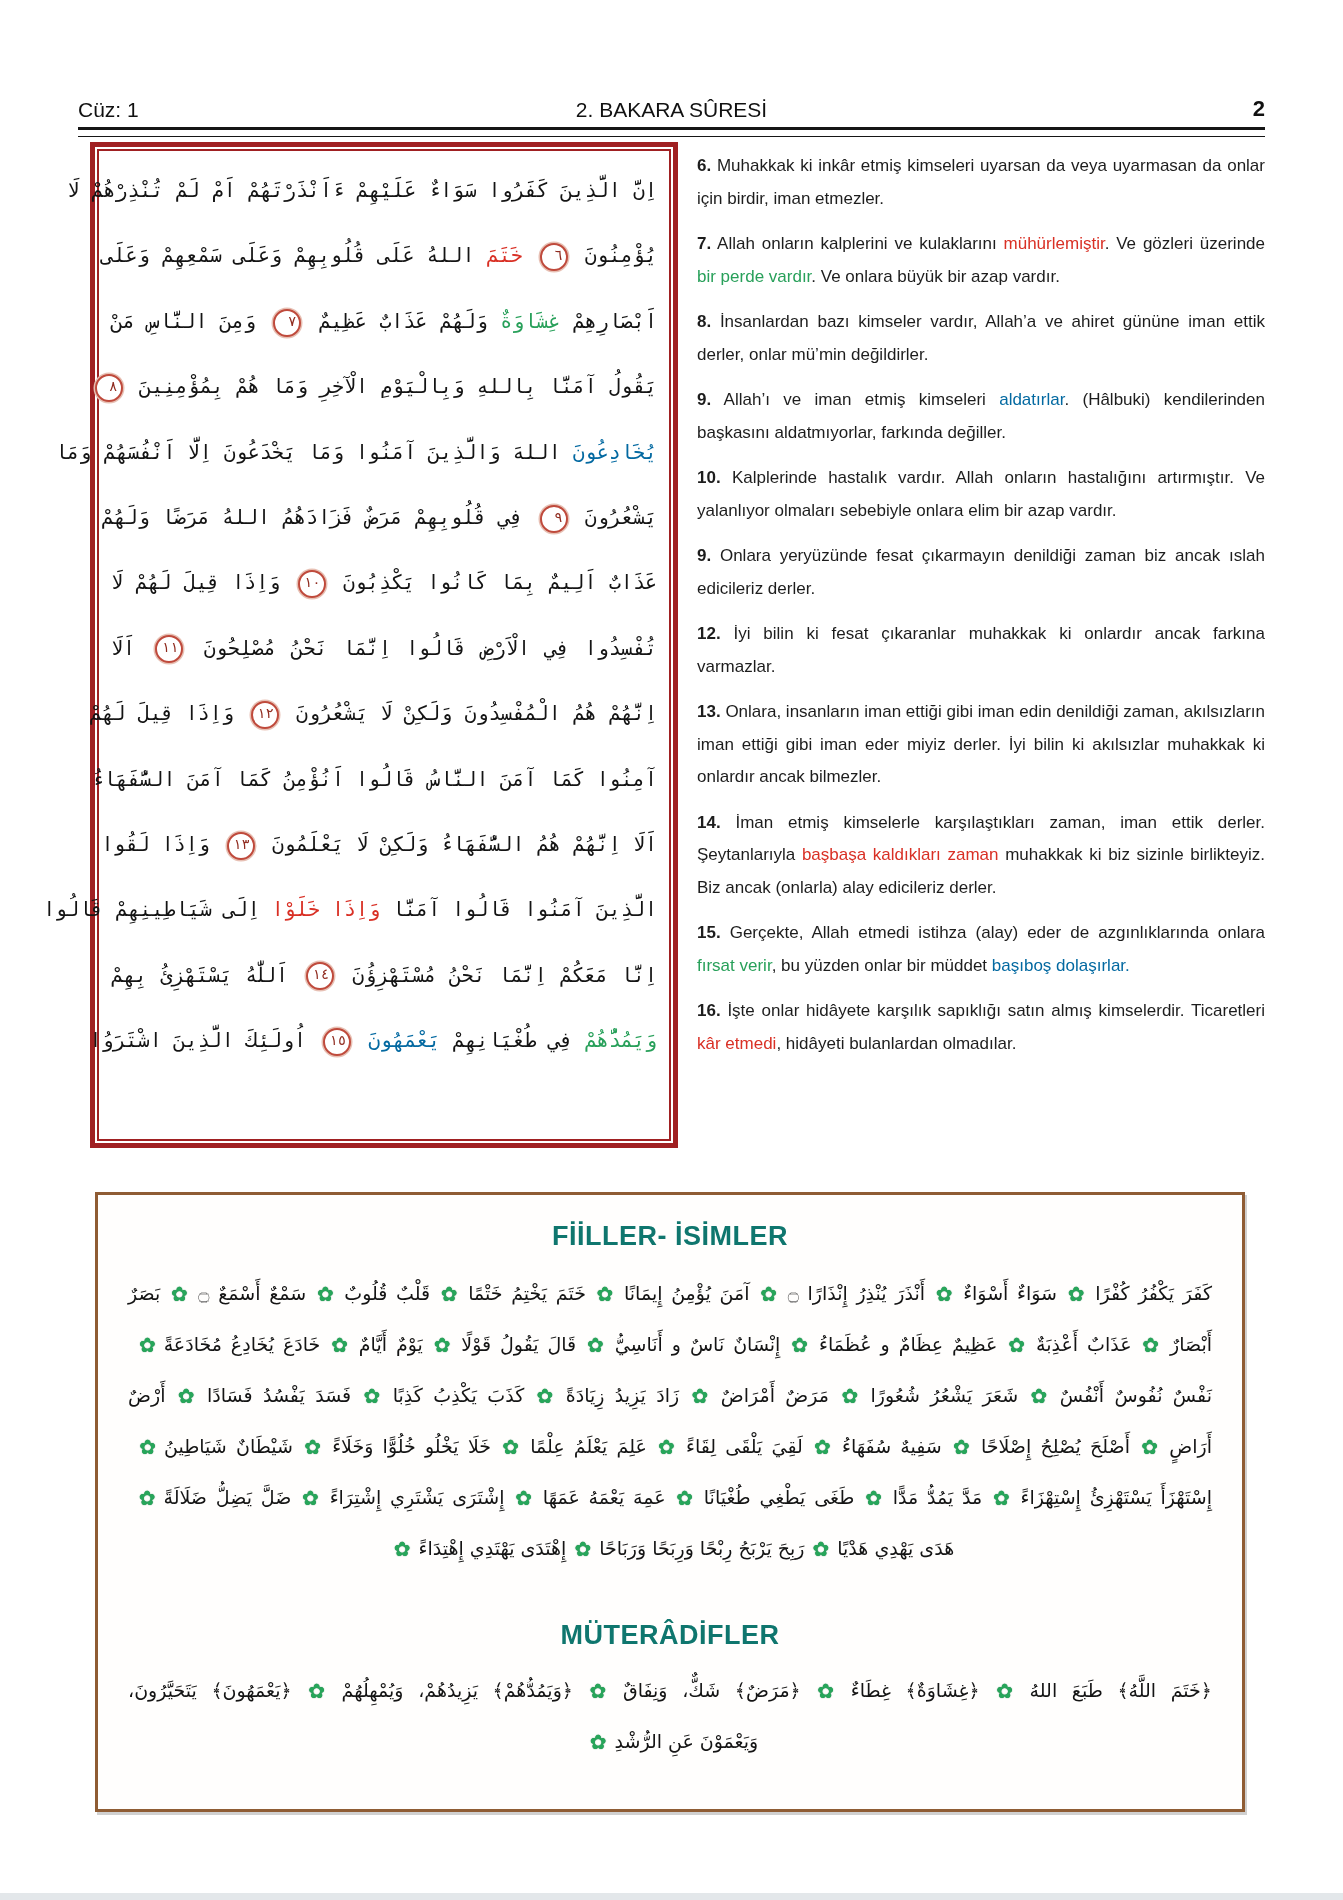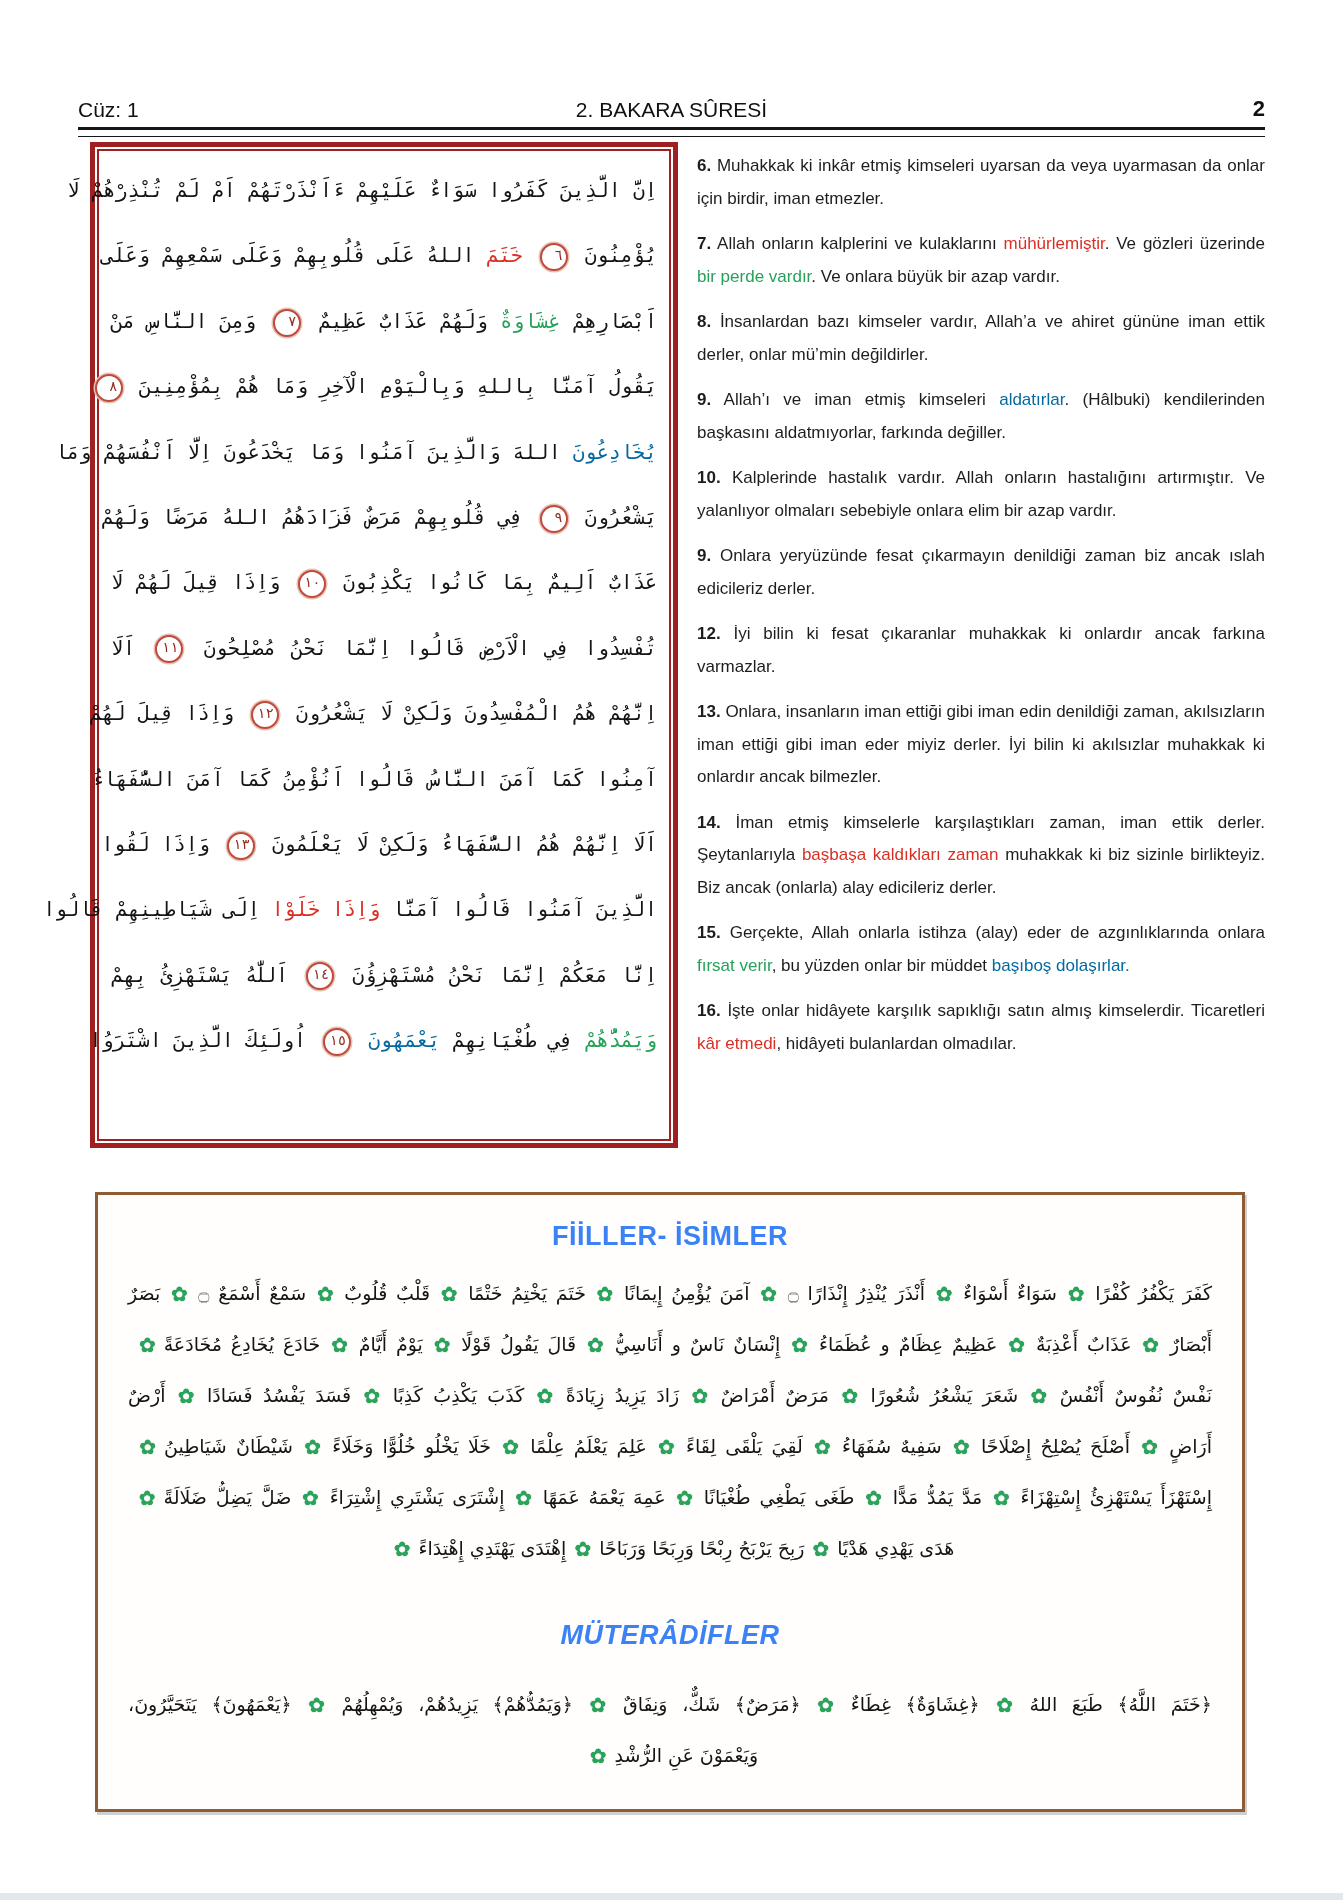--- a/index.html
+++ b/index.html
@@ -34,23 +34,23 @@
   
   .translation{position:absolute;left:697px;top:146px;width:568px;height:1040px;overflow:hidden;}
   .translation p{margin:4px 0 13px 0;font-size:17px;line-height:32.5px;text-align:justify;color:#1d1d1d;}
   .vnum{font-weight:bold;}
 
   
   .vocab-box{position:absolute;left:95px;top:1192px;width:1150px;height:620px;
              box-sizing:border-box;border:3px solid #8f5c34;background:#fffefd;
              box-shadow:2px 3px 0 rgba(120,120,120,.35);overflow:hidden;}
   .vtitle{margin:0;padding:0;text-align:center;font-size:27px;font-weight:bold;
-          color:#3b82f6;letter-spacing:.5px;}
+          color:#0f766e;letter-spacing:.5px;}
   .vtitle.first{margin-top:26px;margin-bottom:16px;}
-  .vtitle.second{margin-top:46px;margin-bottom:28px;font-style:italic;}
+  .vtitle.second{margin-top:46px;margin-bottom:14px;}
   .vlines{margin:0 30px;}
   .vline{direction:rtl;text-align:justify;text-align-last:justify;
          font-family:"DejaVu Sans",sans-serif;font-size:19px;color:#141414;
          line-height:51px;height:51px;white-space:nowrap;overflow:visible;}
   .vline.center{text-align:right;text-align-last:center;}
   .sep{color:#27a65a;font-size:20px;margin:0 8px;vertical-align:middle;
        text-shadow:0 0 1px #0d6b38;}
 
   .bottom-strip{position:absolute;left:0;bottom:0;width:100%;height:7px;background:#e3e7ea;}
 </style>
@@ -89,21 +89,21 @@
   <div class="translation" id="translation">
       <p><span class="vnum">6.</span> <span class="">Muhakkak ki inkâr etmiş kimseleri uyarsan da veya uyarmasan da onlar için birdir, iman etmezler.</span></p>
       <p><span class="vnum">7.</span> <span class="">Allah onların kalplerini ve kulaklarını </span><span class="seg-r">mühürlemiştir</span><span class="">. Ve gözleri üzerinde </span><span class="seg-g">bir perde vardır</span><span class="">. Ve onlara büyük bir azap vardır.</span></p>
       <p><span class="vnum">8.</span> <span class="">İnsanlardan bazı kimseler vardır, Allah’a ve ahiret gününe iman ettik derler, onlar mü’min değildirler.</span></p>
       <p><span class="vnum">9.</span> <span class="">Allah’ı ve iman etmiş kimseleri </span><span class="seg-b">aldatırlar</span><span class="">. (Hâlbuki) kendilerinden başkasını aldatmıyorlar, farkında değiller.</span></p>
       <p><span class="vnum">10.</span> <span class="">Kalplerinde hastalık vardır. Allah onların hastalığını artırmıştır. Ve yalanlıyor olmaları sebebiyle onlara elim bir azap vardır.</span></p>
       <p><span class="vnum">9.</span> <span class="">Onlara yeryüzünde fesat çıkarmayın denildiği zaman biz ancak ıslah edicileriz derler.</span></p>
       <p><span class="vnum">12.</span> <span class="">İyi bilin ki fesat çıkaranlar muhakkak ki onlardır ancak farkına varmazlar.</span></p>
       <p><span class="vnum">13.</span> <span class="">Onlara, insanların iman ettiği gibi iman edin denildiği zaman, akılsızların iman ettiği gibi iman eder miyiz derler. İyi bilin ki akılsızlar muhakkak ki onlardır ancak bilmezler.</span></p>
       <p><span class="vnum">14.</span> <span class="">İman etmiş kimselerle karşılaştıkları zaman, iman ettik derler. Şeytanlarıyla </span><span class="seg-r">başbaşa kaldıkları zaman</span><span class=""> muhakkak ki biz sizinle birlikteyiz. Biz ancak (onlarla) alay edicileriz derler.</span></p>
-      <p><span class="vnum">15.</span> <span class="">Gerçekte, Allah onlarla istihza (alay) eder de azgınlıklarında onlara </span><span class="seg-g">fırsat verir</span><span class="">, bu yüzden onlar bir müddet </span><span class="seg-b">başıboş dolaşırlar.</span></p>
+      <p><span class="vnum">15.</span> <span class="">Gerçekte, Allah etmedi istihza (alay) eder de azgınlıklarında onlara </span><span class="seg-g">fırsat verir</span><span class="">, bu yüzden onlar bir müddet </span><span class="seg-b">başıboş dolaşırlar.</span></p>
       <p><span class="vnum">16.</span> <span class="">İşte onlar hidâyete karşılık sapıklığı satın almış kimselerdir. Ticaretleri </span><span class="seg-r">kâr etmedi</span><span class="">, hidâyeti bulanlardan olmadılar.</span></p>
     </div>
 
   <div class="vocab-box">
     <h2 class="vtitle first">FİİLLER- İSİMLER</h2>
     <div class="vlines" id="fiiller">
         <div class="vline" dir="rtl"><span>كَفَرَ يَكْفُرُ كُفْرًا</span><span class="sep">✿</span><span>سَوَاءٌ أَسْوَاءٌ</span><span class="sep">✿</span><span>أَنْذَرَ يُنْذِرُ إِنْذَارًا ۝</span><span class="sep">✿</span><span>آمَنَ يُؤْمِنُ إِيمَانًا</span><span class="sep">✿</span><span>خَتَمَ يَخْتِمُ خَتْمًا</span><span class="sep">✿</span><span>قَلْبٌ قُلُوبٌ</span><span class="sep">✿</span><span>سَمْعٌ أَسْمَعٌ ۝</span><span class="sep">✿</span><span>بَصَرٌ</span></div>
         <div class="vline" dir="rtl"><span>أَبْصَارٌ</span><span class="sep">✿</span><span>عَذَابٌ أَعْذِبَةٌ</span><span class="sep">✿</span><span>عَظِيمٌ عِظَامٌ و عُظَمَاءُ</span><span class="sep">✿</span><span>إِنْسَانٌ نَاسٌ و أَنَاسِيُّ</span><span class="sep">✿</span><span>قَالَ يَقُولُ قَوْلًا</span><span class="sep">✿</span><span>يَوْمٌ أَيَّامٌ</span><span class="sep">✿</span><span>خَادَعَ يُخَادِعُ مُخَادَعَةً</span><span class="sep">✿</span></div>
         <div class="vline" dir="rtl"><span>نَفْسٌ نُفُوسٌ أَنْفُسٌ</span><span class="sep">✿</span><span>شَعَرَ يَشْعُرُ شُعُورًا</span><span class="sep">✿</span><span>مَرَضٌ أَمْرَاضٌ</span><span class="sep">✿</span><span>زَادَ يَزِيدُ زِيَادَةً</span><span class="sep">✿</span><span>كَذَبَ يَكْذِبُ كَذِبًا</span><span class="sep">✿</span><span>فَسَدَ يَفْسُدُ فَسَادًا</span><span class="sep">✿</span><span>أَرْضٌ</span></div>
         <div class="vline" dir="rtl"><span>أَرَاضٍ</span><span class="sep">✿</span><span>أَصْلَحَ يُصْلِحُ إِصْلَاحًا</span><span class="sep">✿</span><span>سَفِيهٌ سُفَهَاءُ</span><span class="sep">✿</span><span>لَقِيَ يَلْقَى لِقَاءً</span><span class="sep">✿</span><span>عَلِمَ يَعْلَمُ عِلْمًا</span><span class="sep">✿</span><span>خَلَا يَخْلُو خُلُوًّا وَخَلَاءً</span><span class="sep">✿</span><span>شَيْطَانٌ شَيَاطِينُ</span><span class="sep">✿</span></div>

